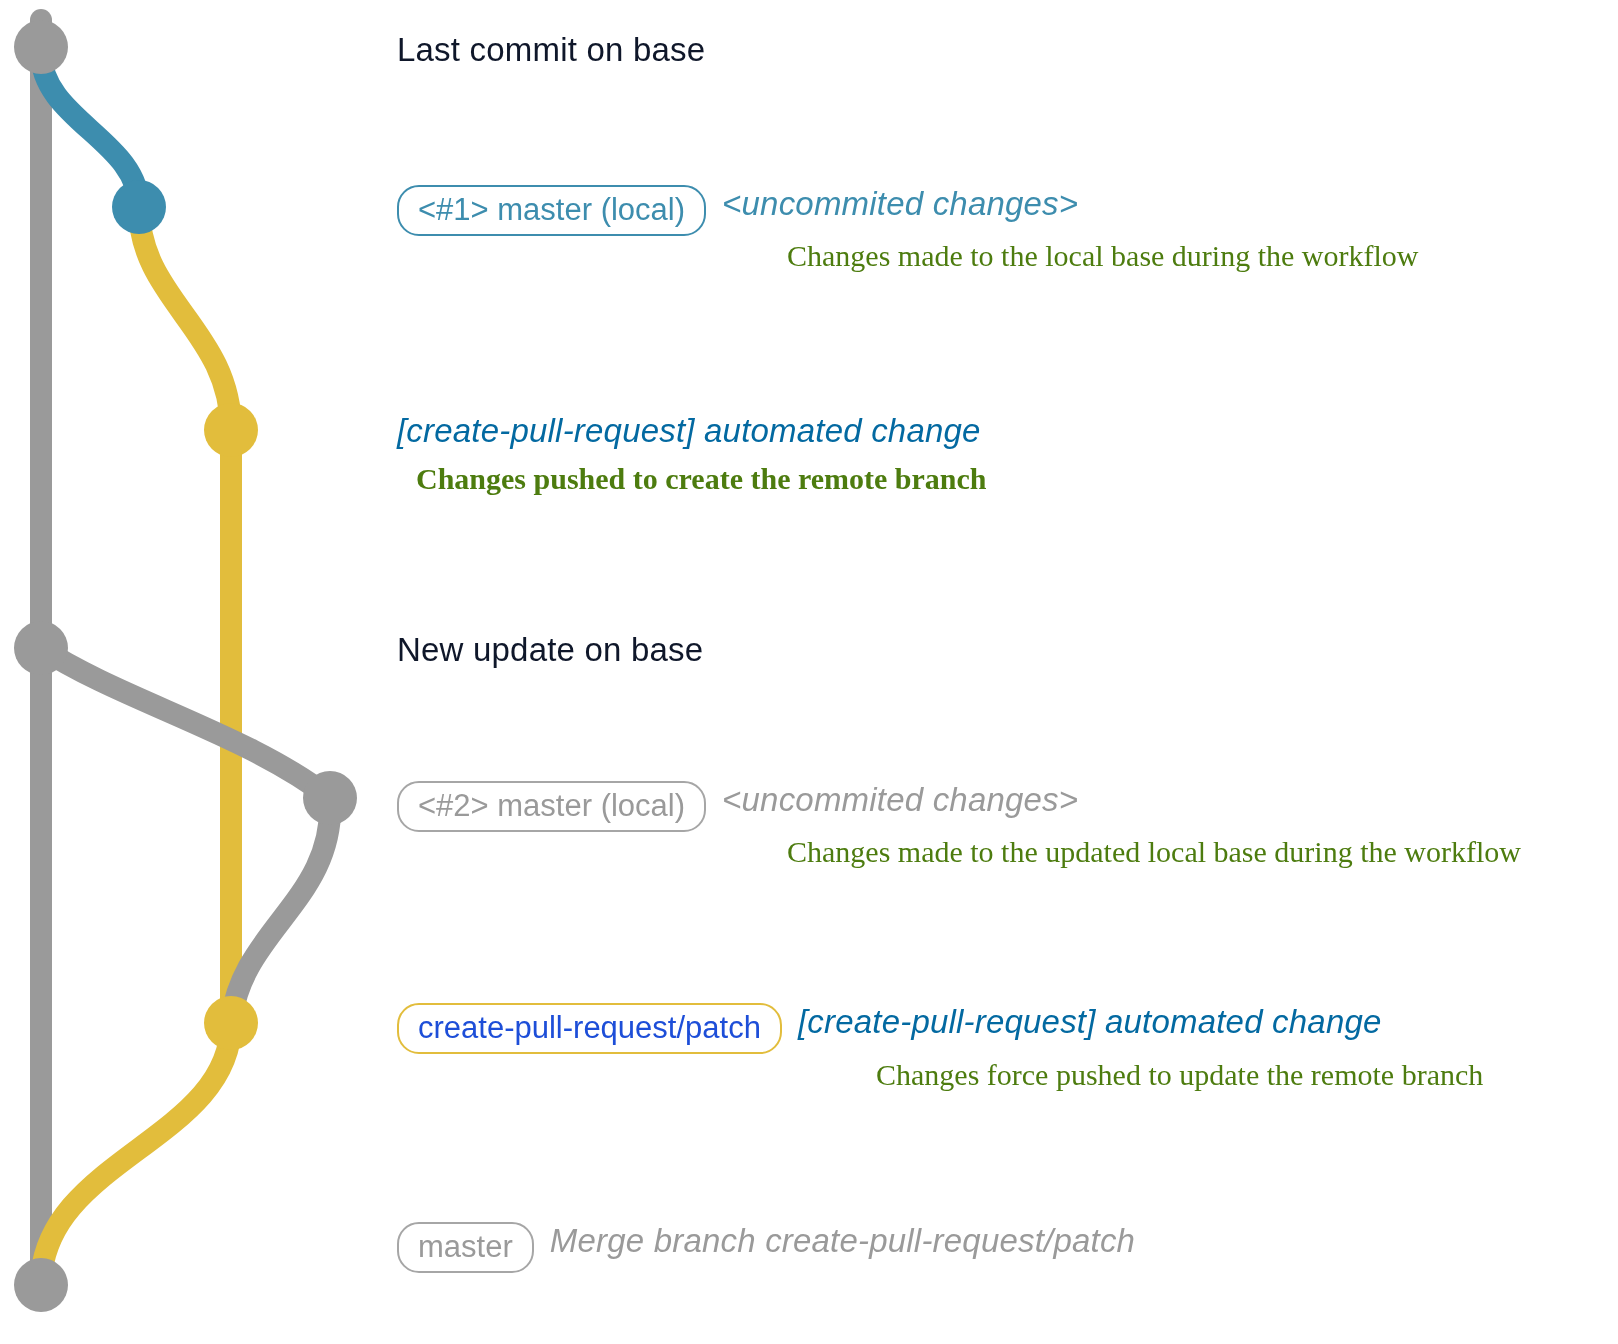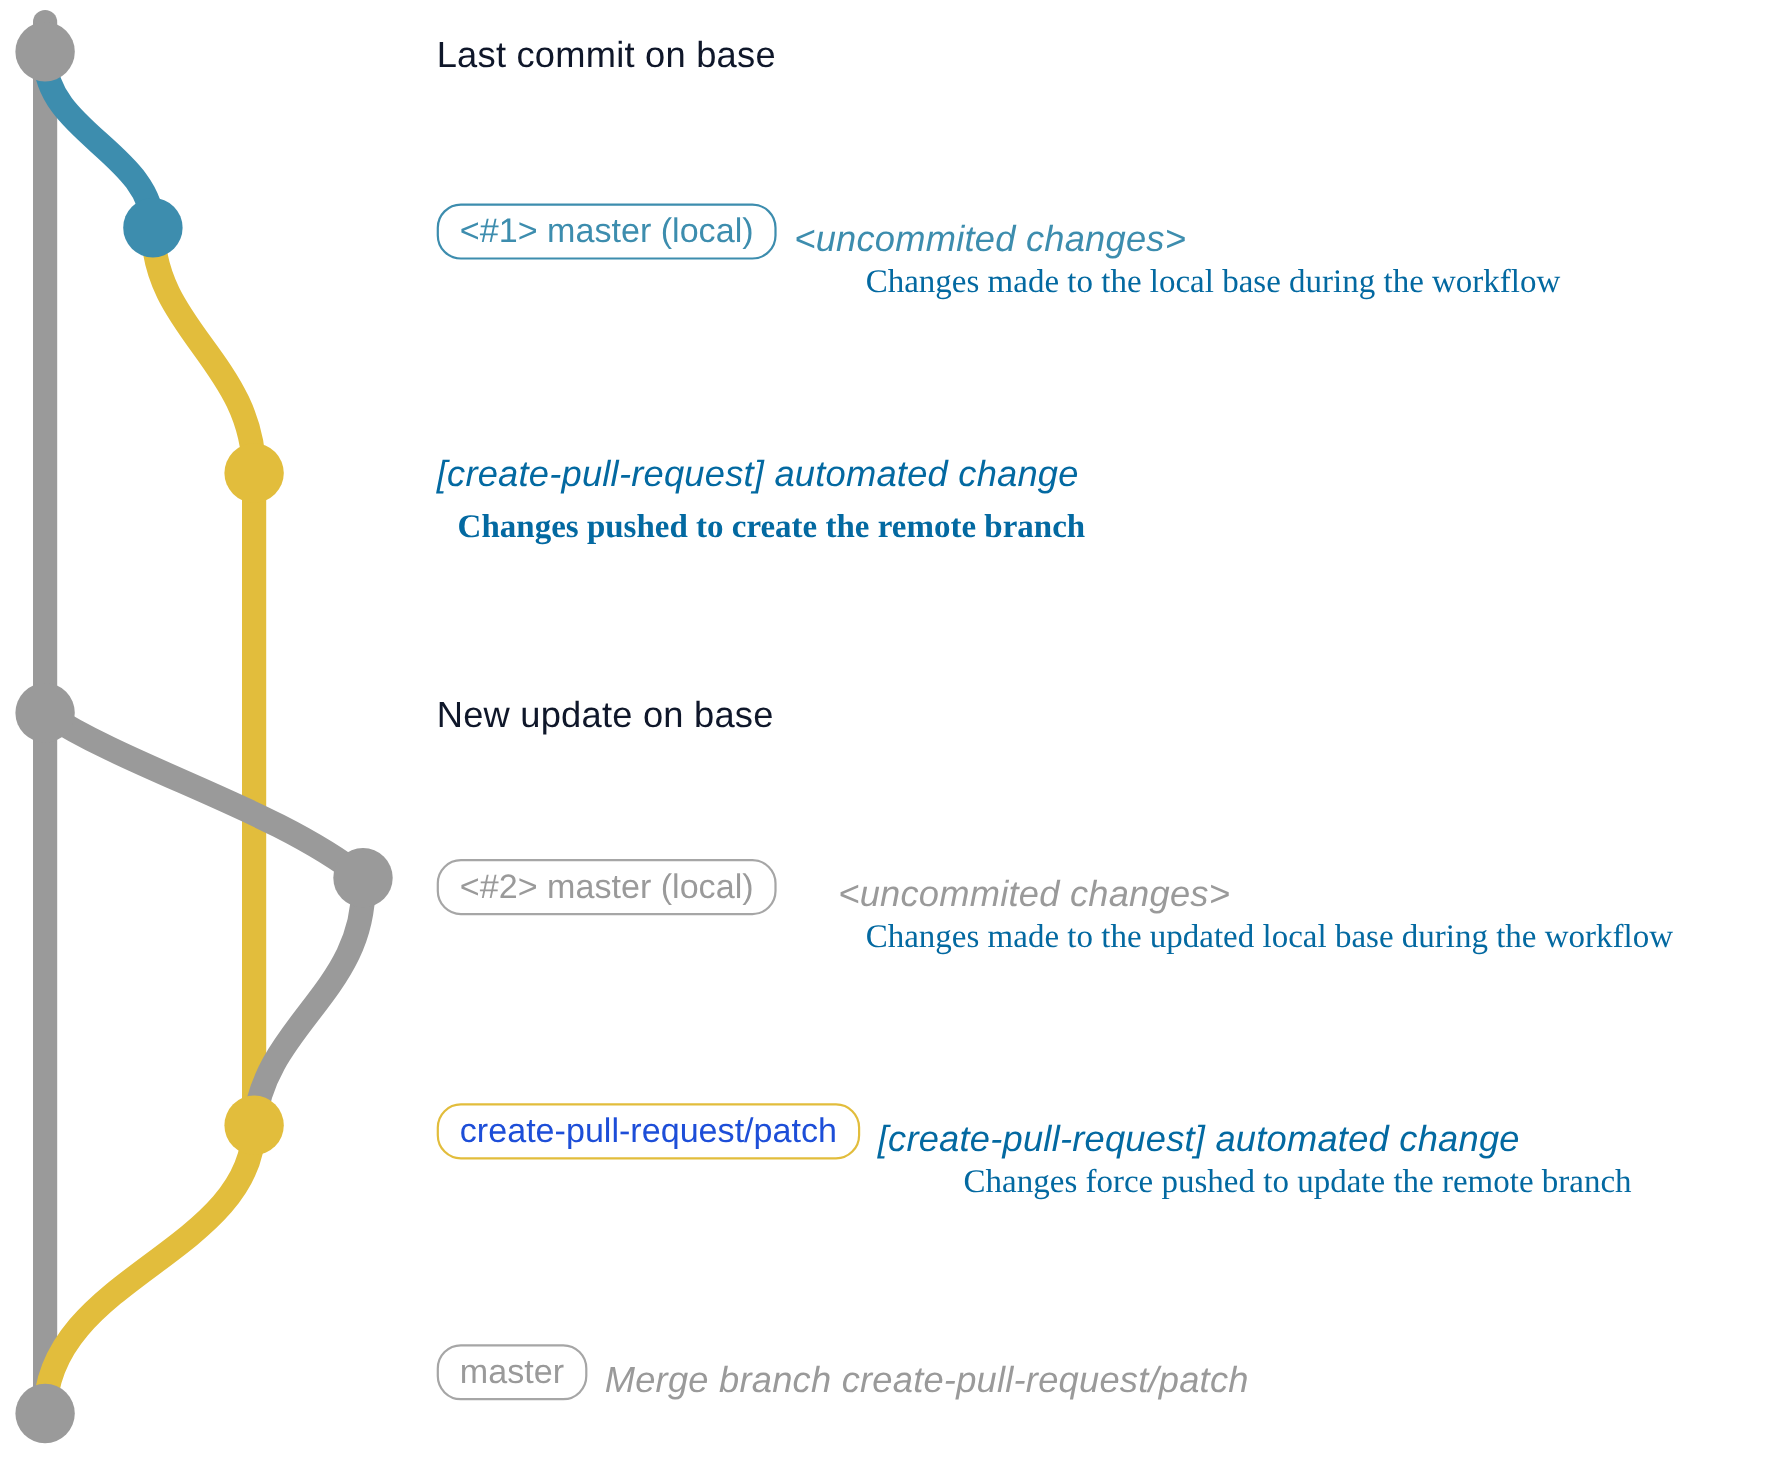--- a/index.html
+++ b/index.html
@@ -31,21 +31,21 @@
   
   .plain-label {
     font-size: 33px;
     letter-spacing: 0.2px;
     color: #0f172a;
   }
 
   
   .row {
     display: flex;
-    align-items: flex-end;
+    align-items: flex-start;
   }
 
   .pill {
     display: inline-block;
     border: 2px solid #9a9a9a;
     border-radius: 22px;
     padding: 7px 19px 9px 19px;
     font-size: 31px;
     line-height: 1;
     color: #9a9a9a;
@@ -63,21 +63,21 @@
   }
   .title.blue   { color: #3d8dae; }
   .title.yellow { color: #0369a1; }
   .title.gray   { color: #9a9a9a; }
 
   .desc {
     position: absolute;
     white-space: nowrap;
     font-family: "Liberation Serif", serif;
     font-size: 30px;
-    color: #0369a1;
+    color: #4d7c0f;
   }
 </style>
 </head>
 <body>
 
 <svg id="graph-svg" viewBox="0 0 1618 1344">
 
   <path d="M 41 20 L 41 1285" fill="none" stroke="#9a9a9a" stroke-width="22" stroke-linecap="round"></path>
 
   <path d="M 231 430 L 231 1023" fill="none" stroke="#e2bd3c" stroke-width="22" stroke-linecap="round"></path>
@@ -107,21 +107,21 @@
   <span class="pill blue">&lt;#1&gt; master (local)</span>
   <span class="title blue">&lt;uncommited changes&gt;</span>
 </div>
 <div class="desc" style="left:787px; top:239px;">Changes made to the local base during the workflow</div>
 
 <div class="anno title yellow" style="left:397px; top:412px; margin-left:0;">[create-pull-request] automated change</div>
 <div class="desc" style="left:416px; top:462px;font-weight:bold;">Changes pushed to create the remote branch</div>
 
 <div class="anno plain-label" style="left:397px; top:631px;">New update on base</div>
 
-<div class="anno row" style="left:397px; top:781px;gap:40px;">
+<div class="anno row" style="left:397px; top:781px;">
   <span class="pill gray">&lt;#2&gt; master (local)</span>
   <span class="title gray">&lt;uncommited changes&gt;</span>
 </div>
 <div class="desc" style="left:787px; top:835px;">Changes made to the updated local base during the workflow</div>
 
 <div class="anno row" style="left:397px; top:1003px;">
   <span class="pill yellow">create-pull-request/patch</span>
   <span class="title yellow">[create-pull-request] automated change</span>
 </div>
 <div class="desc" style="left:876px; top:1058px;">Changes force pushed to update the remote branch</div>

